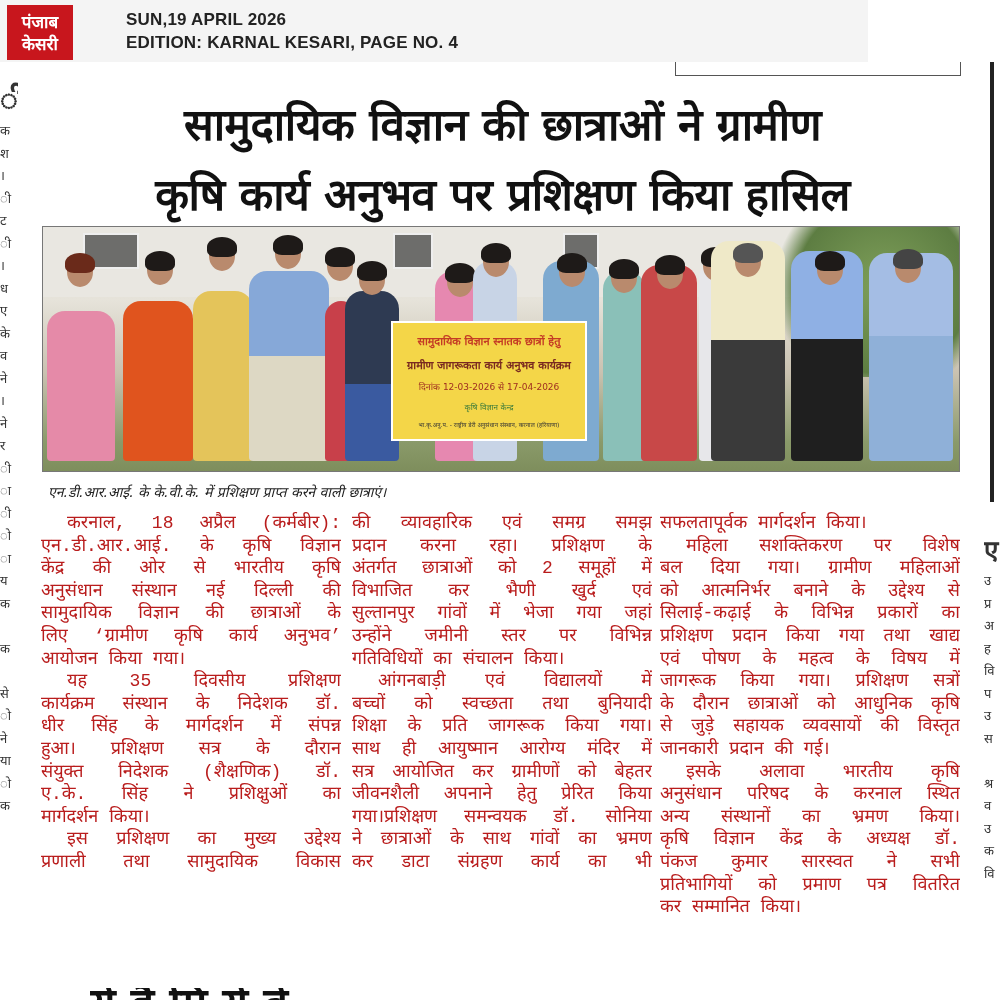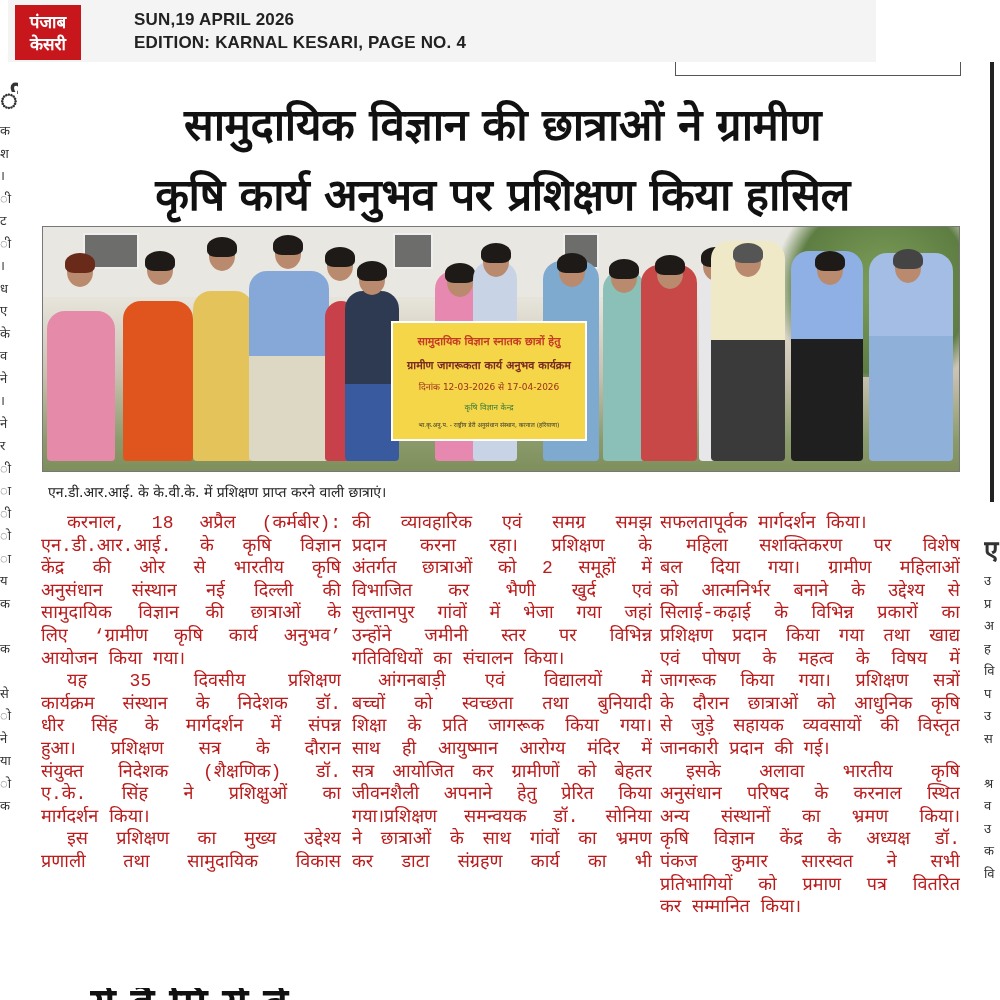--- a/index.html
+++ b/index.html
@@ -1,19 +1,19 @@
 <!DOCTYPE html>
 <html><head>
 <meta charset="utf-8">
 <style>
   * { box-sizing: border-box; margin: 0; padding: 0; }
   html, body { width: 1000px; height: 1000px; overflow: hidden; background: #ffffff; }
   body { position: relative; font-family: "DejaVu Sans", sans-serif; color: #1a1a1a; }
 
-  .topbar { position: absolute; left: 8px; top: 0; width: 868px; height: 62px; background: #f4f4f4; }
+  .topbar { position: absolute; left: 0; top: 0; width: 868px; height: 62px; background: #f4f4f4; }
   .logo { position: absolute; left: 7px; top: 5px; width: 66px; height: 55px; background: #c8161d; color: #fff;
           display: flex; flex-direction: column; align-items: center; justify-content: center;
           font-family: "DejaVu Sans", sans-serif; font-weight: bold; font-size: 17px; line-height: 22px; }
   .edition { position: absolute; left: 82px; top: 8px; font-family: "Liberation Sans", sans-serif; font-weight: bold;
              font-size: 17px; line-height: 23px; color: #222; letter-spacing: 0.2px; margin-left: 44px; }
 
   .clip-box { position: absolute; left: 675px; top: 62px; width: 286px; height: 14px; border: 1px solid #555; border-top: none; }
   .right-rule { position: absolute; left: 990px; top: 62px; width: 4px; height: 440px; background: #222; }
 
   .headline { position: absolute; left: 40px; top: 90px; width: 925px; font-family: "DejaVu Sans", sans-serif;
@@ -28,21 +28,21 @@
   .head { position: absolute; width: 26px; height: 30px; border-radius: 50%; background: #b98a6d; }
   .hair { position: absolute; width: 30px; height: 20px; border-radius: 50% 50% 30% 30%; background: #1e1a18; }
   .banner { position: absolute; left: 348px; top: 94px; width: 196px; height: 120px; background: #f4d648; border: 2px solid #fff;
             display: flex; flex-direction: column; align-items: center; justify-content: space-around; padding: 6px 4px; }
   .banner .b1 { font-size: 11px; font-weight: bold; color: #c43b25; white-space: nowrap; }
   .banner .b2 { font-size: 11px; font-weight: bold; color: #7a2a20; white-space: nowrap; }
   .banner .b3 { font-size: 9px; color: #a03020; white-space: nowrap; }
   .banner .b4 { font-size: 8px; color: #3a7a3a; white-space: nowrap; }
   .banner .b5 { font-size: 6px; color: #333; white-space: nowrap; }
 
-  .caption { position: absolute; left: 48px; top: 482px; font-family: "DejaVu Sans", sans-serif; 
+  .caption { position: absolute; left: 48px; top: 482px; font-family: "DejaVu Sans", sans-serif; font-style: italic;
              font-size: 14px; color: #222; white-space: nowrap; }
 
   .col { position: absolute; top: 512px; width: 300px; font-family: Liberation Mono, monospace; font-size: 18px;
          line-height: 22.6px; color: #b91c1c; text-align: justify; }
   .col .ln { display: block; text-align: justify; text-align-last: justify; white-space: nowrap; overflow: hidden; }
   .col .ln.last { text-align-last: left; }
   .col .ln.indent { padding-left: 26px; }
   .col1 { left: 41px; }
   .col2 { left: 352px; }
   .col3 { left: 660px; }

